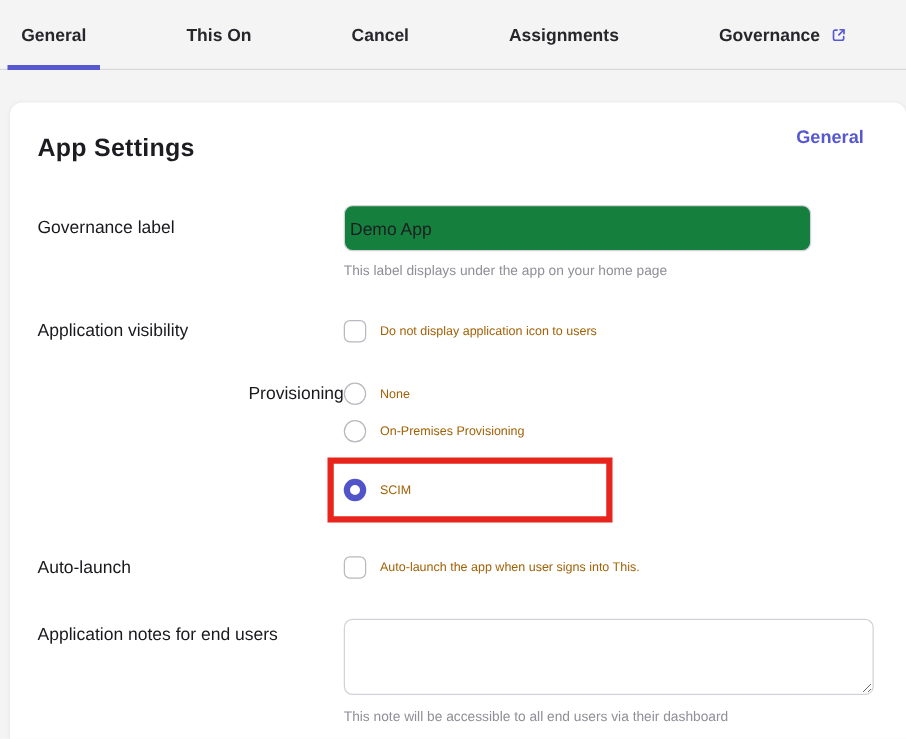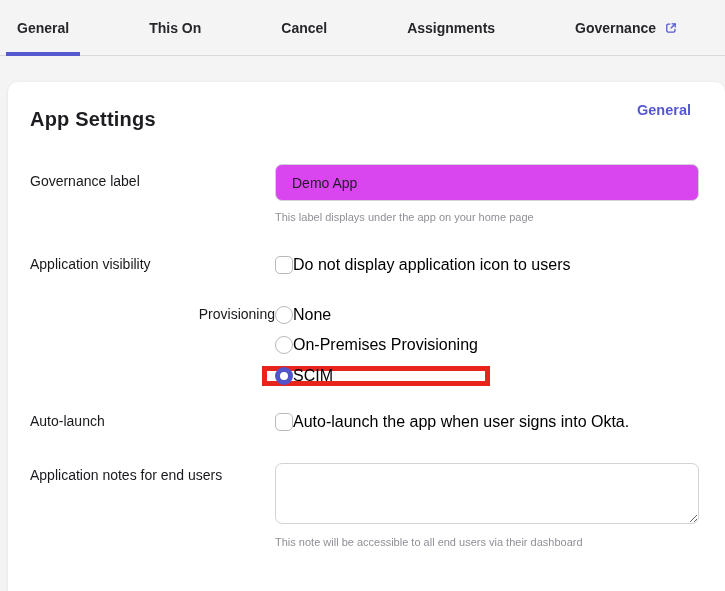--- a/index.html
+++ b/index.html
@@ -83,42 +83,43 @@
 
   .row-app-label { margin-top:33px; }
   .row-app-label .row-label { padding-top:9px; }
   .row-visibility { margin-top:33px; }
   .row-provisioning { margin-top:32px;text-align:right; }
   .row-autolaunch { margin-top:27px; }
   .row-notes { margin-top:32px; }
   .row-notes .row-label { padding-top:4px; }
 
   .text-input {
-    width:424px;
+    width:374px;
     height:37px;
     border:1px solid #d2d2d8;
     border-radius:7px;
-    padding:0 16px;
+    padding:0 4px;
     font-size:14px;
     color:#1d1d21;
     font-family:"Liberation Sans","DejaVu Sans",sans-serif;
-    background:#d946ef;
+    background:#15803d;
     outline:none;
   }
   .helper {
     margin-top:10px;
     font-size:11px;
     color:#8f8f97;
   }
 
   .check-option, .radio-option {
     display:flex;
     align-items:center;
-    font-size:16px;
-    color:#000000;
+    gap:11px;
+    font-size:10px;
+    color:#a16207;
     cursor:pointer;
   }
   .checkbox {
     width:18px; height:18px;
     flex:0 0 18px;
     border:1.5px solid #b9b9bf;
     border-radius:5px;
     background:#fff;
   }
   .radio {
@@ -130,21 +131,21 @@
   }
   .radio.selected { border:5px solid #5153c8; }
 
   .radio-option { height:18px; margin-bottom:12px; }
   .radio-option:last-child { margin-bottom:0; }
 
   .highlight-box {
     margin-left:-13px;
     margin-top:3px;
     width:228px;
-    height:20px;
+    height:52px;
     border:5px solid #e8251d;
     background:#fff;
     display:flex;
     align-items:center;
     padding-left:8px;
   }
   .highlight-box .radio-option { margin-bottom:0; }
 
   .notes-textarea {
     width:424px;
@@ -229,21 +230,21 @@
           <span>SCIM</span>
         </label>
       </div>
     </div>
   </div>
 
   <div class="row row-autolaunch">
     <div class="row-label">Auto-launch</div>
     <label class="check-option">
       <span class="checkbox"></span>
-      <span>Auto-launch the app when user signs into Okta.</span>
+      <span>Auto-launch the app when user signs into This.</span>
     </label>
   </div>
 
   <div class="row row-notes">
     <div class="row-label">Application notes for end users</div>
     <div>
       <textarea class="notes-textarea" style=""></textarea>
       <div class="helper notes-helper">This note will be accessible to all end users via their dashboard</div>
 
     </div>

